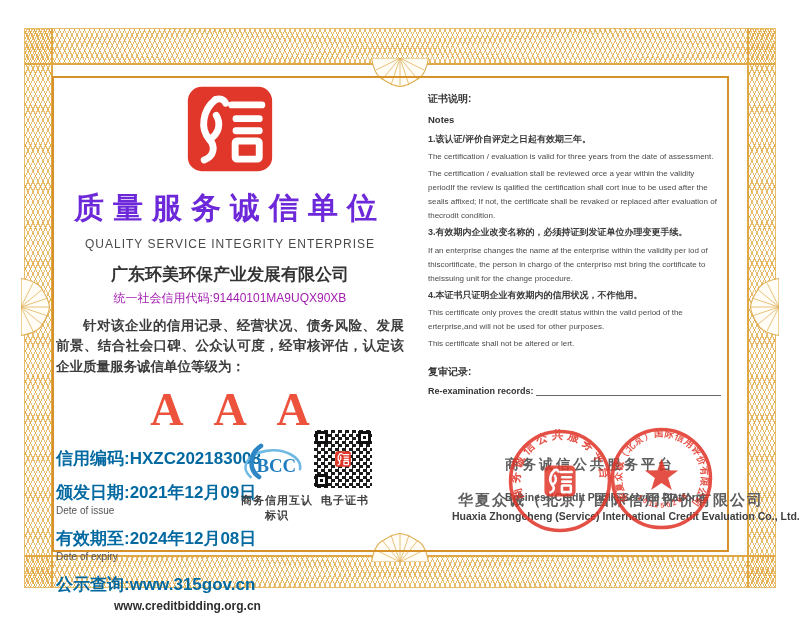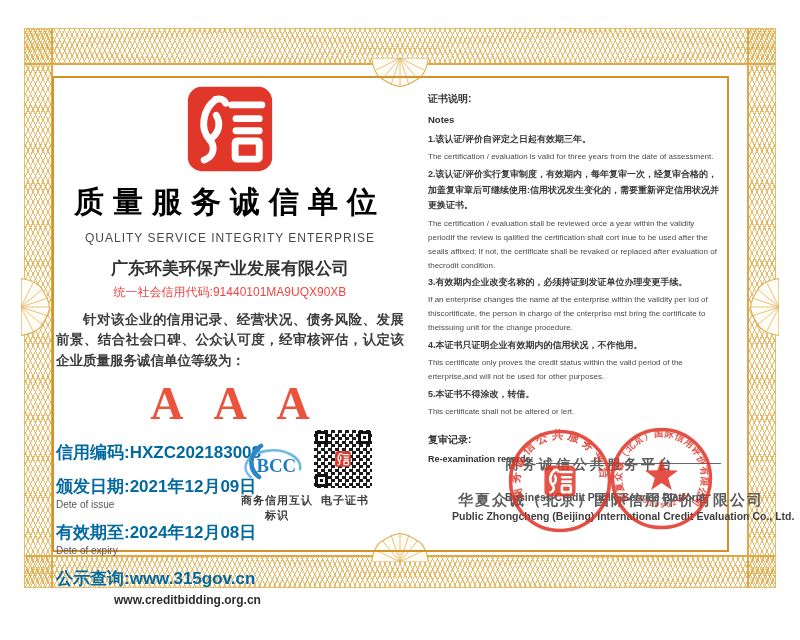--- a/index.html
+++ b/index.html
@@ -20,25 +20,25 @@
   .inner-line{position:absolute;left:52px;top:76px;width:673px;height:472px;border:2px solid #d6912b;}
   .crest{position:absolute;width:64px;height:30px;}
   .crest-top{left:368px;top:58px;transform:rotate(180deg);}
   .crest-bottom{left:368px;top:532px;}
   .crest-right{left:732px;top:292px;transform:rotate(-90deg);}
   .crest-left{left:4px;top:292px;transform:rotate(90deg);}
 
   
   .left-col{position:absolute;left:56px;top:86px;width:348px;}
   .logo-wrap{width:86px;height:86px;margin:0 auto;}
-  .title-cn{margin-top:10px;text-align:center;font-size:30px;font-weight:bold;
-            letter-spacing:9px;color:#000000;white-space:nowrap;}
+  .title-cn{margin-top:16px;text-align:center;font-size:30px;font-weight:bold;
+            letter-spacing:9px;color:#6d28d9;white-space:nowrap;}
   .title-en{margin-top:8px;text-align:center;font-size:12px;letter-spacing:1px;color:#4a4a4a;white-space:nowrap;}
   .company{margin-top:12px;text-align:center;font-size:17px;font-weight:bold;color:#333;}
-  .uscc{margin-top:4px;text-align:center;font-size:12px;color:#ef4444;}
+  .uscc{margin-top:4px;text-align:center;font-size:12px;color:#a21caf;}
   .statement{margin-top:9px;font-size:13.5px;font-weight:bold;color:#3c3c3c;
              line-height:1.5;text-indent:2em;text-align:justify;}
   .rating{margin-top:6px;text-align:center;font-family:"Liberation Serif","DejaVu Serif",serif;
           font-size:46px;font-weight:bold;color:#ec523c;letter-spacing:30px;padding-left:30px;}
   .field{margin-top:11px;}
   .field .lab{font-size:17px;font-weight:bold;color:#0369a1;}
   .field .sub{font-size:10px;color:#555;margin-top:1px;}
   .field .line2{font-size:12px;font-weight:bold;color:#2e2e2e;margin-left:58px;margin-top:3px;}
 
   
@@ -166,41 +166,39 @@
       </svg>
   </div>
   <div class="mark-label mutual-label">商务信用互认标识</div>
   <div class="mark-label ecert-label">电子证书</div>
 
   <div class="right-col">
     <p class="h-cn">证书说明:</p>
     <p class="h-en">Notes</p>
     <p class="zh">1.该认证/评价自评定之日起有效期三年。</p>
     <p class="en">The certification / evaluation is valid for three years from the date of assessment.</p>
-    <p class="zh">2.该认证/评价实行复审制度，有效期内，每年复审一次，经复审合格的，加盖复审章后可继续使用:信用状况发生变化的，需要重新评定信用状况并更换证书。</p>
     <p class="en">The certification / evaluation stall be reviewed orce a year within the validity periodIf the review is qalified the certification shall cort inue to be used after the sealis affixed; If not, the certificate shall be revaked or replaced after evaluation of thecrodit condition.</p>
     <p class="zh">3.有效期内企业改变名称的，必须持证到发证单位办理变更手续。</p>
     <p class="en">If an enterprise changes the name af the enterprise within the validity per iod of thiscortificate, the person in chargo of the cnterpriso mst bring the cortificate to theissuing unit for the change procedure.</p>
     <p class="zh">4.本证书只证明企业有效期内的信用状况，不作他用。</p>
     <p class="en">This certificate only proves the credit status within the valid period of the erterprise,and will not be used for other purposes.</p>
-    <p class="zh">5.本证书不得涂改，转借。</p>
     <p class="en">This certificate shall not be altered or lert.</p>
     <div class="review">
       <p class="h-cn">复审记录:</p>
       <div class="review-line">
         <span>Re-examination records:</span>
         <span class="fill"></span>
       </div>
     </div>
   </div>
 
   <div class="org-text platform-cn">商务诚信公共服务平台</div>
   <div class="org-text platform-en">Business Credit Public Service Platform</div>
   <div class="org-text org-cn">华夏众诚（北京）国际信用评价有限公司</div>
-  <div class="org-text org-en">Public Zhongcheng (Beijing) International Credit Evaluation Co., Ltd.</div>
+  <div class="org-text org-en">Huaxia Zhongcheng (Service) International Credit Evaluation Co., Ltd.</div>
 
   <svg class="seal seal-1" viewBox="0 0 120 120">
     <defs>
         <path id="sealArc1" d="M 24.7,87.5 A 46,46 0 1 1 95.3,87.5" fill="none"></path>
       </defs>
     <circle cx="60" cy="60" r="56" fill="none" stroke="#e03225" stroke-width="4"></circle>
     <text font-size="13" font-weight="bold" fill="#e03225" letter-spacing="4">
       <textPath href="#sealArc1" startOffset="10">商务诚信公共服务平台</textPath>
     </text>
     <use href="#xin-seal" x="42" y="42" width="36" height="36"></use>

